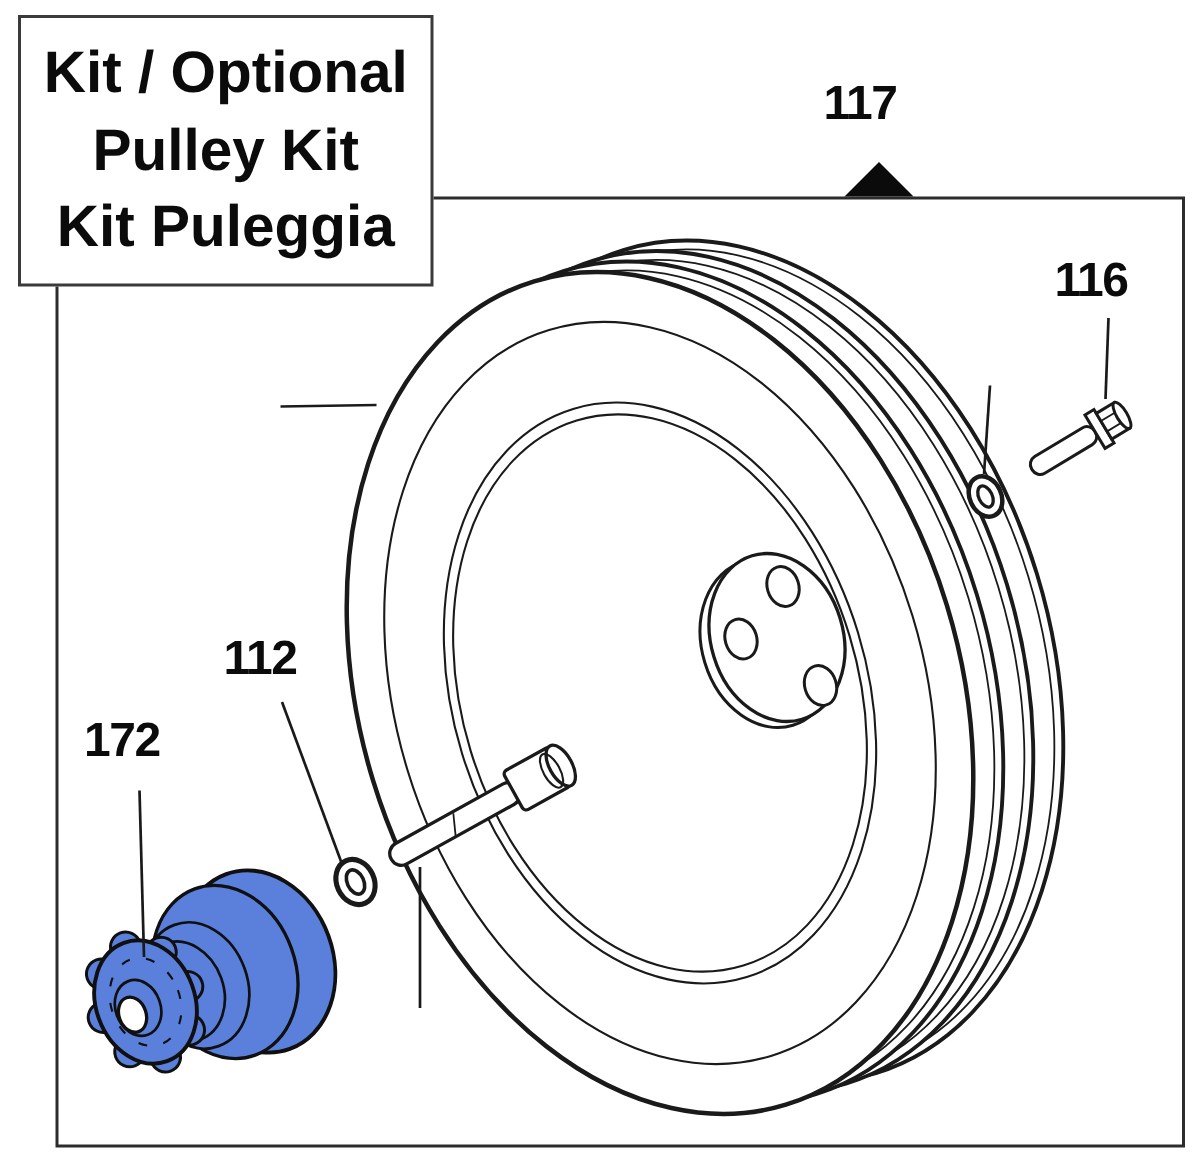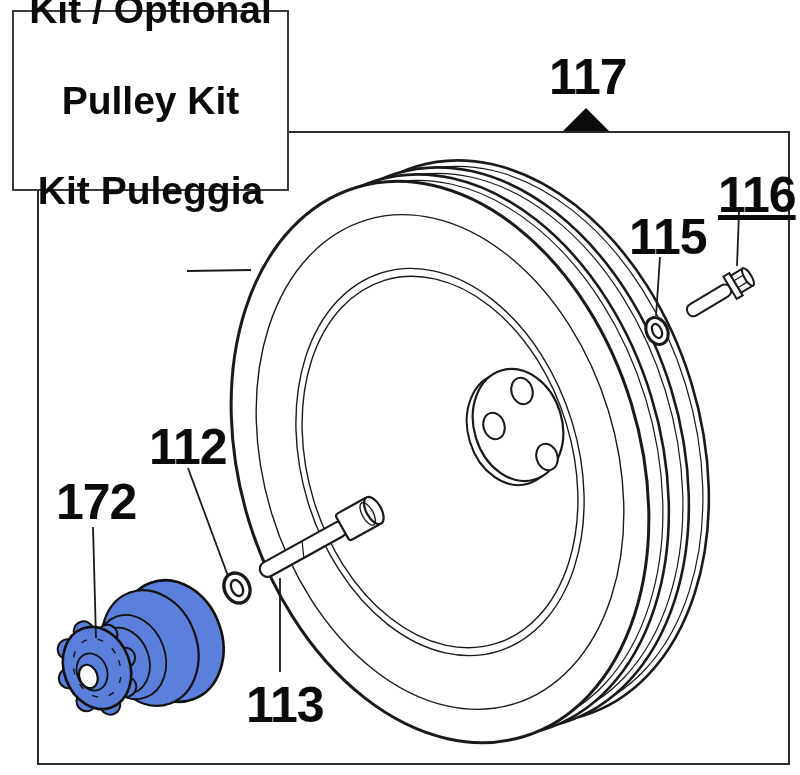--- a/index.html
+++ b/index.html
@@ -1,23 +1,23 @@
 <!DOCTYPE html>
 <html><head>
 <meta charset="utf-8">
 <style>
   html,body{margin:0;padding:0;background:#ffffff;}
   #stage{position:relative;width:800px;height:775px;background:#ffffff;overflow:hidden;
          font-family:"Liberation Sans", sans-serif;}
   #drawing{position:absolute;left:0;top:0;}
-  .callout{position:absolute;font-weight:bold;font-size:50px;line-height:1;color:#0b0b0b;
+  .callout{position:absolute;font-weight:bold;font-size:32px;line-height:1;color:#0b0b0b;
            letter-spacing:-1px;white-space:nowrap;}
   #legend-box{position:absolute;left:12px;top:10px;width:273px;height:177px;background:#ffffff;
               border:2px solid #3a3a3a;display:flex;flex-direction:column;align-items:center;
-              justify-content:center;z-index:5;gap:39px;}
+              justify-content:center;z-index:5;}
   .legend-line{font-weight:bold;font-size:39px;line-height:1.32;color:#0b0b0b;text-align:center;
                white-space:nowrap;}
 </style>
 </head>
 <body>
 
 <div id="stage">
 
   <svg id="drawing" width="800" height="775" viewBox="0 0 800 775">
 
@@ -123,19 +123,17 @@
     <polygon points="586,108 609,131 563,131" fill="#0b0b0b"></polygon>
   </svg>
 
   <div id="legend-box">
     <div class="legend-line">Kit / Optional</div>
     <div class="legend-line">Pulley Kit</div>
     <div class="legend-line">Kit Puleggia</div>
   </div>
 
   <div class="callout" style="left:549px;top:52px;">117</div>
-  <div class="callout" style="left:718px;top:170px;text-decoration:underline;">116</div>
-  <div class="callout" style="left:629px;top:212px;">115</div>
+  <div class="callout" style="left:703px;top:170px;">116</div>
   <div class="callout" style="left:149px;top:422px;text-align:right;">112</div>
   <div class="callout" style="left:56px;top:477px;">172</div>
-  <div class="callout" style="left:246px;top:680px;">113</div>
 
 </div>
 
 </body></html>

